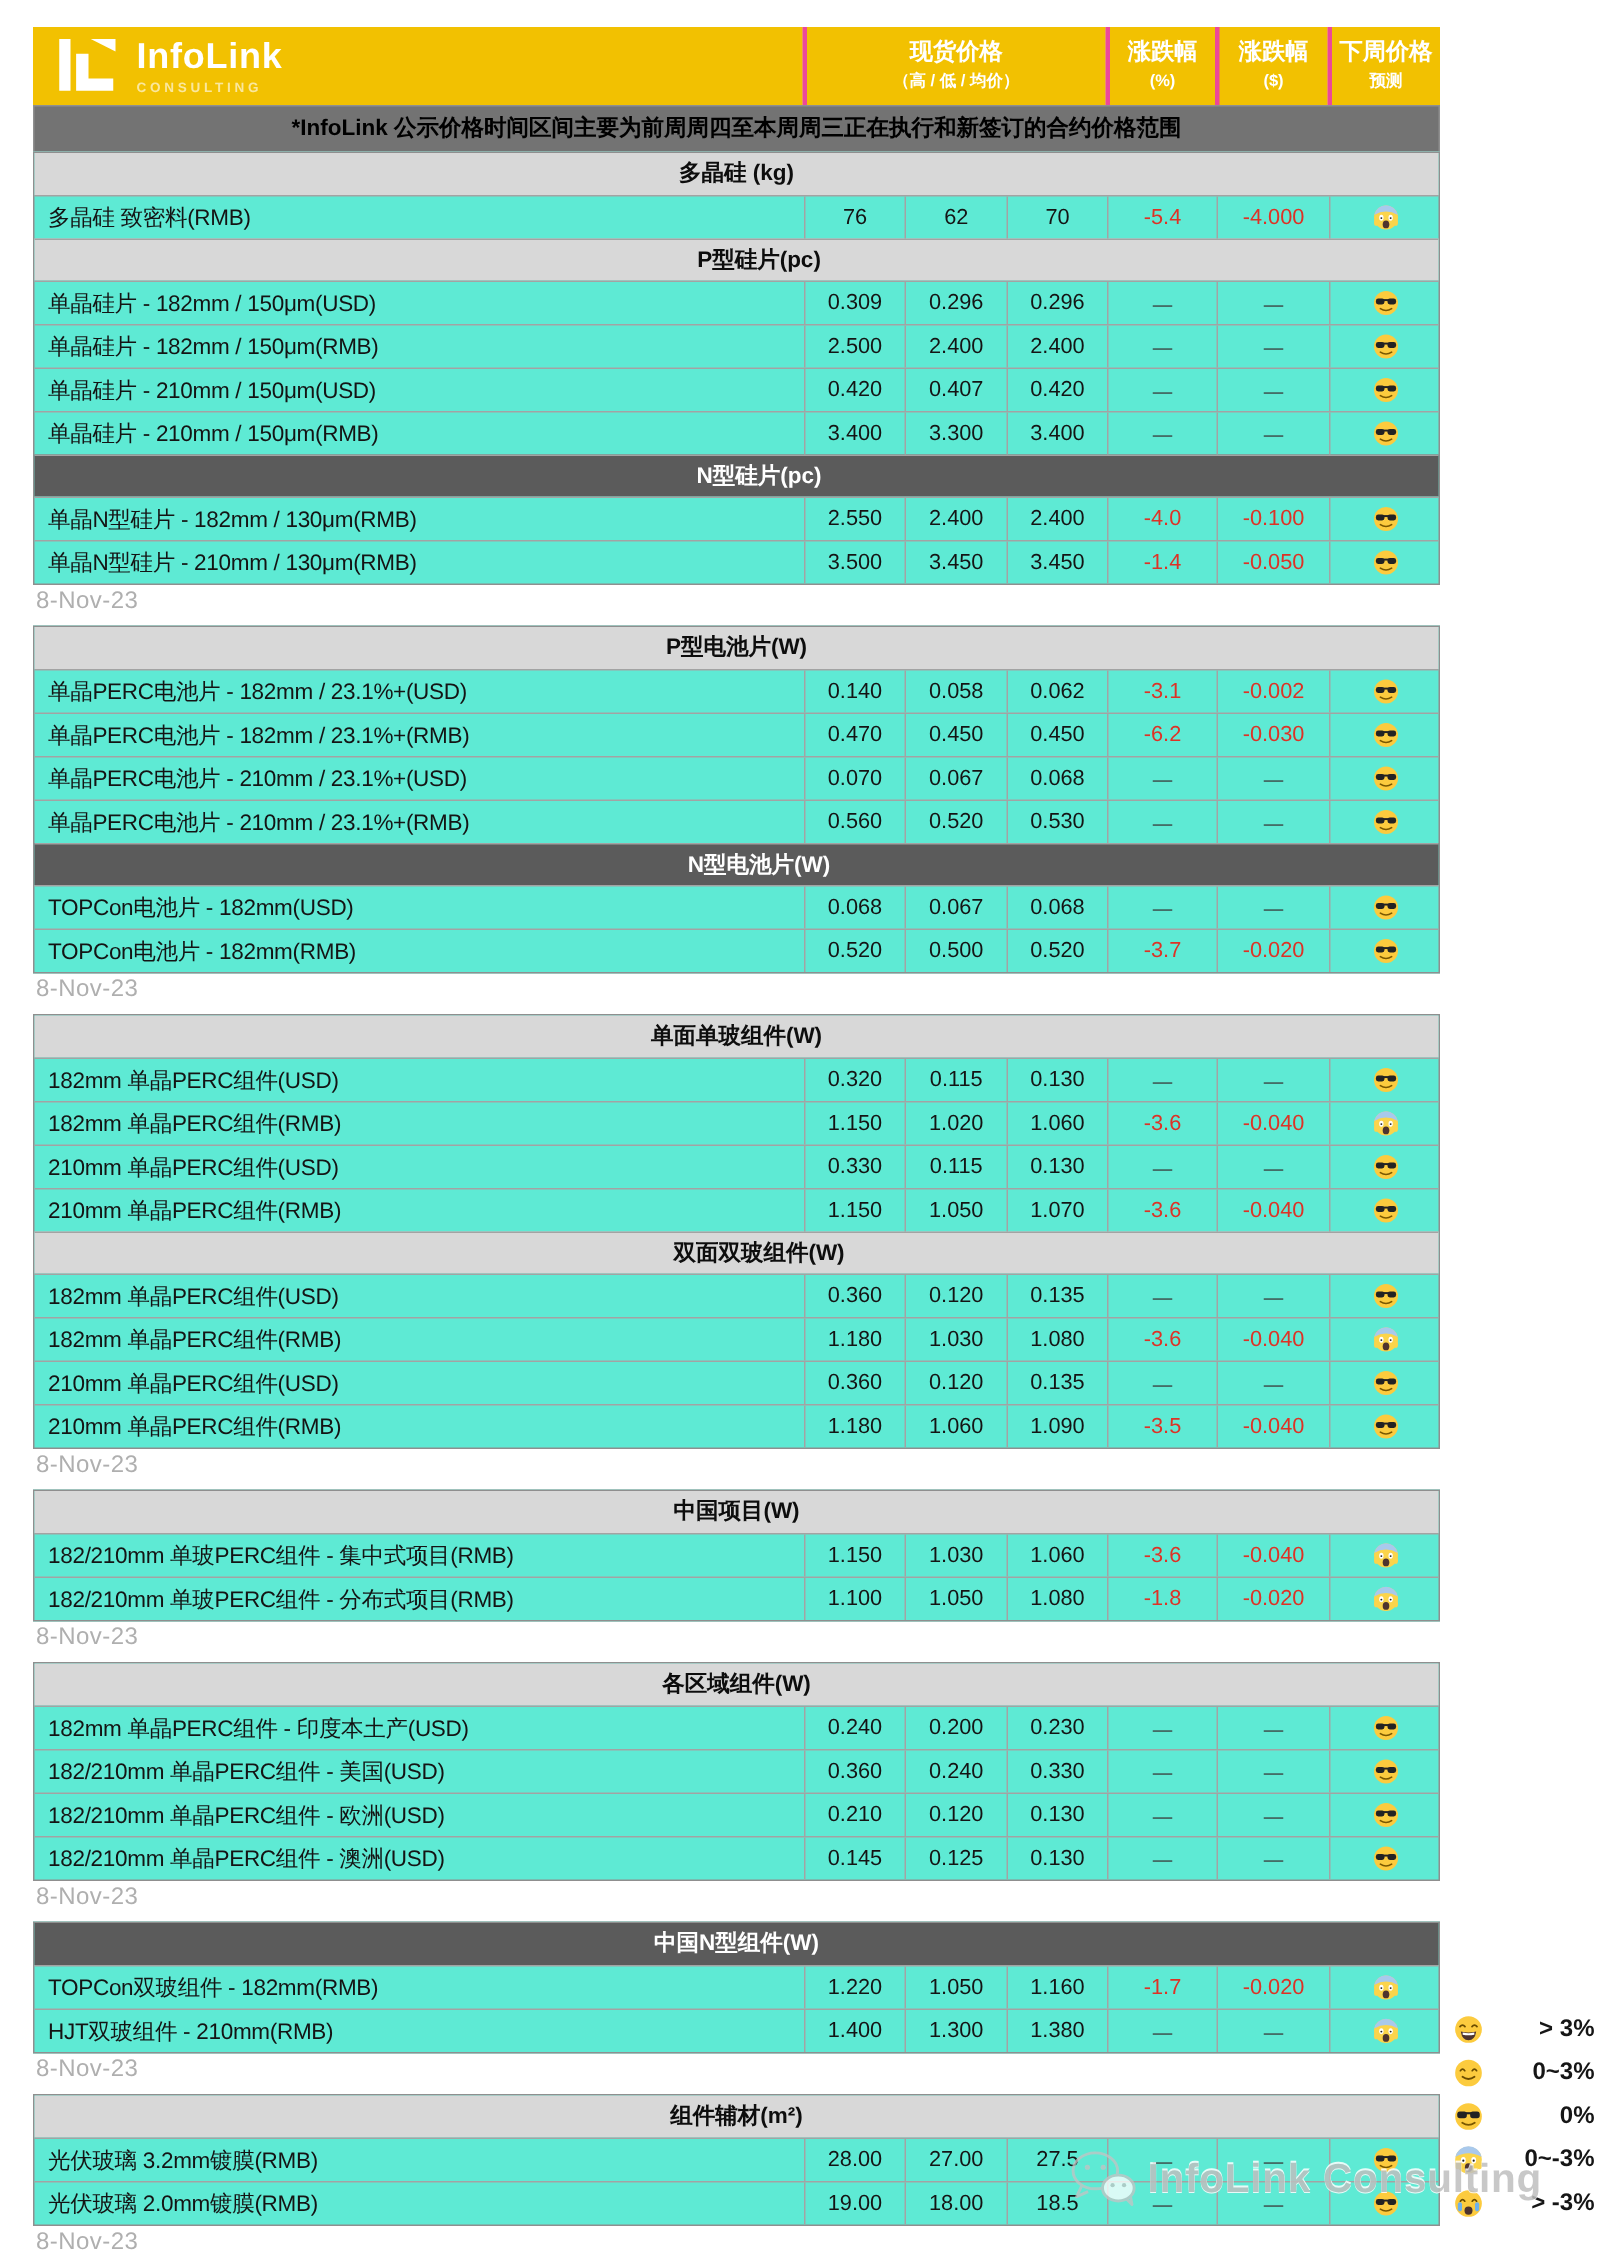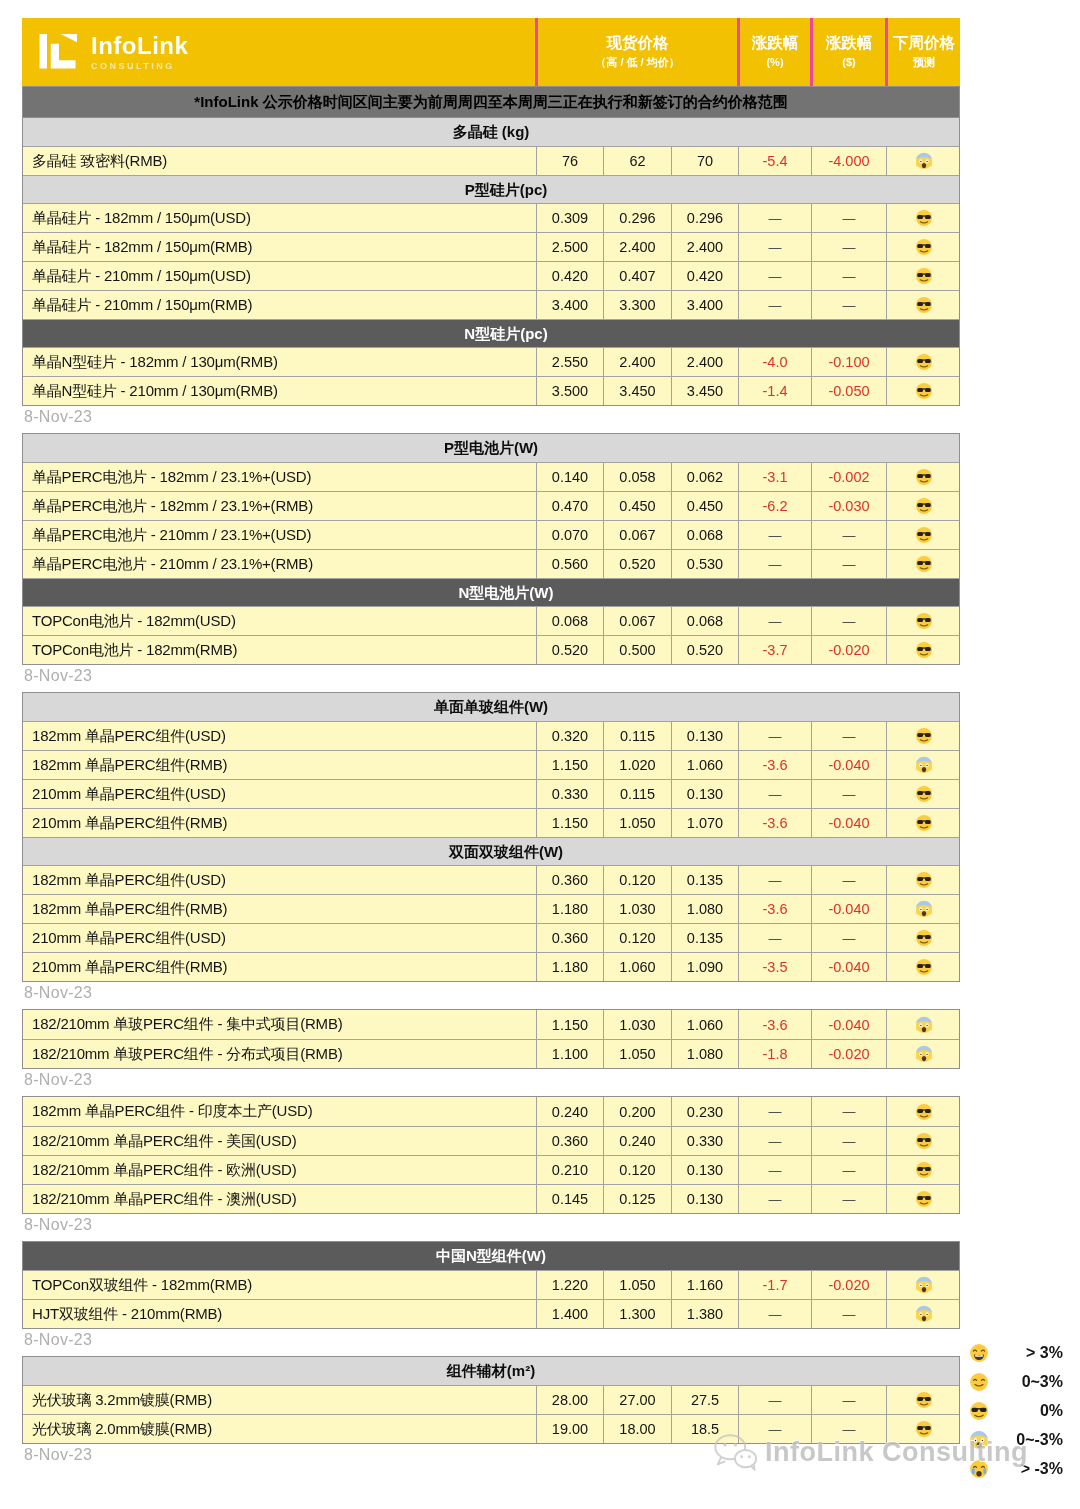--- a/index.html
+++ b/index.html
@@ -11,36 +11,36 @@
     --outer:#8F8F8F;
   }
   *{margin:0;padding:0;box-sizing:border-box;}
   body{
     width:1080px;height:1509px;position:relative;background:#fff;overflow:hidden;
     font-family:"Liberation Sans","DejaVu Sans",sans-serif;color:#111;
   }
   .table-wrap{position:absolute;left:22px;top:18px;width:938px;}
 
   
-  .top-header{display:grid;grid-template-columns:513px 202px 73px 75px 75px;height:68px;}
+  .top-header{display:grid;grid-template-columns:513px 202px 73px 75px 75px;height:52px;}
   .hcell{background:var(--accent);display:flex;flex-direction:column;justify-content:center;align-items:center;color:#fff;font-weight:bold;}
   .hcell + .hcell{border-left:3px solid #ec4899;}
   .hcell .l1{font-size:15.5px;line-height:18px;}
   .hcell .l2{font-size:11px;line-height:17px;margin-top:2px;}
   .logo-cell{flex-direction:row;justify-content:flex-start;padding-left:16px;}
   .logo-icon{width:42px;height:40px;margin-right:11px;flex:none;}
   .logo-text .brand{font-size:24px;font-weight:bold;color:#fff;letter-spacing:.5px;line-height:24px;}
   .logo-text .sub{font-size:9px;letter-spacing:2.5px;color:rgba(255,255,255,.62);margin-top:3px;font-weight:bold;}
 
   .note{
     height:31px;line-height:30px;text-align:center;font-weight:bold;font-size:15px;color:#000;
     border:1px solid var(--outer);border-bottom:none;background:#737373;
   }
 
-  .block{border:1px solid var(--outer);background:#fef9c3;}
+  .block{border:1px solid var(--outer);background:#5eead4;}
   .sec-hdr{height:28px;line-height:28px;text-align:center;font-weight:bold;font-size:15px;}
   .sec-hdr:not(:first-child){border-top:1px solid var(--grid);padding-left:30px;}
   .sec-light{background:var(--light-header);color:#0d0d0d;}
   .sec-dark{background:var(--dark-header);color:#fff;}
 
   .row{display:grid;grid-template-columns:513px 67px 68px 67px 73px 75px 75px;height:29px;}
   .row + .row, .sec-hdr + .row{border-top:1px solid var(--grid);}
   .cell{display:flex;align-items:center;justify-content:center;font-size:14.5px;color:#141414;overflow:hidden;}
   .cell + .cell{border-left:1px solid var(--grid);}
   .cell.name{justify-content:flex-start;padding-left:9px;font-size:15px;letter-spacing:-.2px;white-space:nowrap;}
@@ -479,20 +479,21 @@
               <rect x="4.5" y="12" width="11.5" height="8" rx="3.2" fill="#232323"></rect>
               <rect x="20" y="12" width="11.5" height="8" rx="3.2" fill="#232323"></rect>
               <rect x="14.5" y="12.8" width="7" height="2.6" fill="#232323"></rect>
               <path d="M10.5 25.5 Q18 30.5 25.5 25.5" stroke="#7A5800" stroke-width="2.2" fill="none" stroke-linecap="round"></path>
             </svg>
           </div>
         </div>
       </div>
       <div class="date">8-Nov-23</div>
       <div class="block">
+        <div class="sec-hdr sec-light">中国项目(W)</div>
         <div class="row">
           <div class="cell name">182/210mm 单玻PERC组件 - 集中式项目(RMB)</div>
           <div class="cell">1.150</div>
           <div class="cell">1.030</div>
           <div class="cell">1.060</div>
           <div class="cell neg">-3.6</div>
           <div class="cell neg">-0.040</div>
           <div class="cell">
             <svg class="emj" viewBox="0 0 36 36">
               <circle cx="18" cy="18" r="16" fill="#FBD44B"></circle>
@@ -524,20 +525,21 @@
               <ellipse cx="24.2" cy="18.3" rx="2.9" ry="3.9" fill="#ffffff"></ellipse>
               <circle cx="11.8" cy="18.8" r="1.3" fill="#222222"></circle>
               <circle cx="24.2" cy="18.8" r="1.3" fill="#222222"></circle>
               <ellipse cx="18" cy="27.2" rx="4.4" ry="5.2" fill="#4E342E"></ellipse>
             </svg>
           </div>
         </div>
       </div>
       <div class="date">8-Nov-23</div>
       <div class="block">
+        <div class="sec-hdr sec-light">各区域组件(W)</div>
         <div class="row">
           <div class="cell name">182mm 单晶PERC组件 - 印度本土产(USD)</div>
           <div class="cell">0.240</div>
           <div class="cell">0.200</div>
           <div class="cell">0.230</div>
           <div class="cell dash">—</div>
           <div class="cell dash">—</div>
           <div class="cell">
             <svg class="emj" viewBox="0 0 36 36">
               <circle cx="18" cy="18" r="16" fill="#FCCB3E"></circle>

